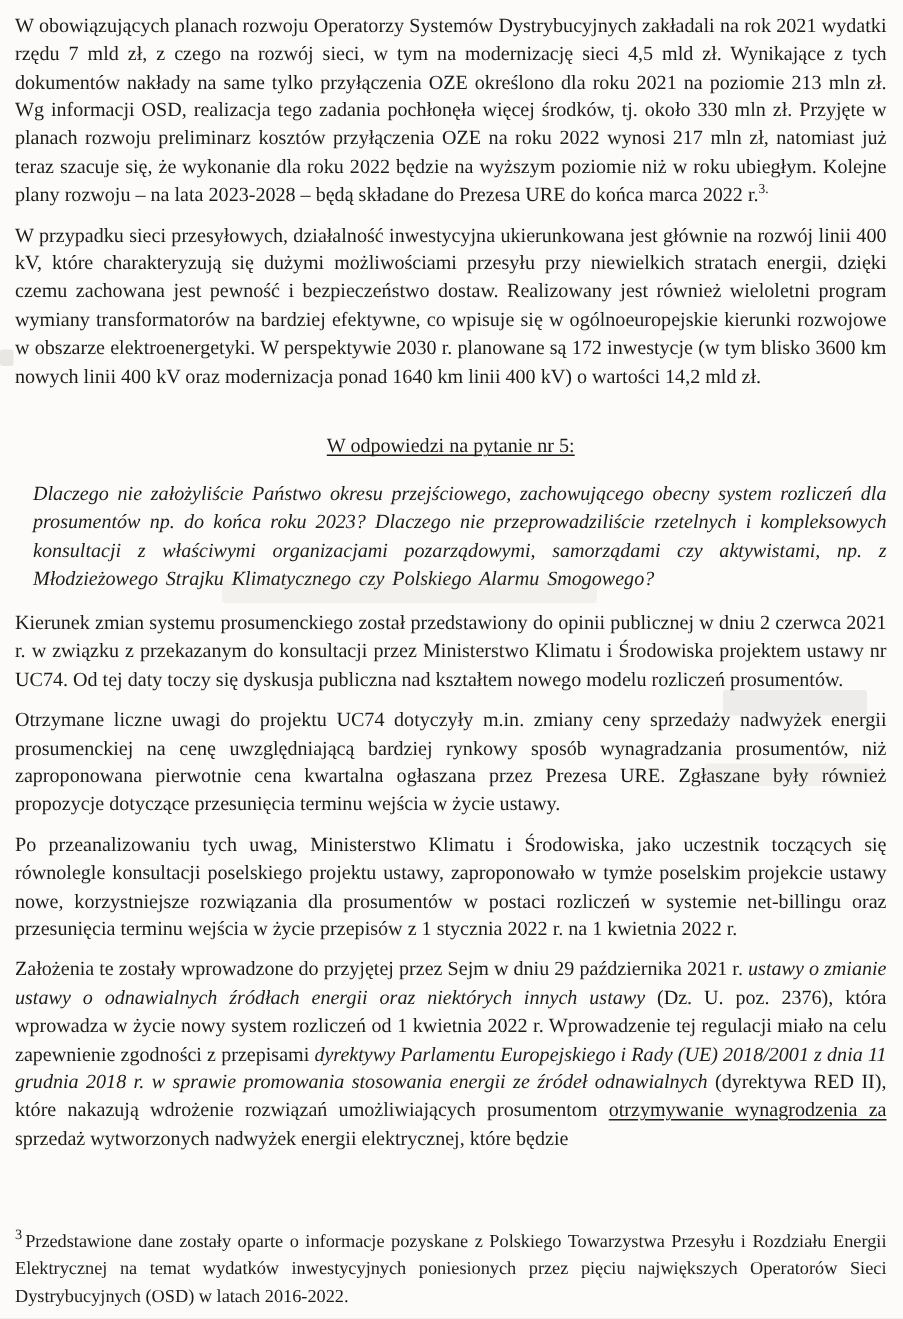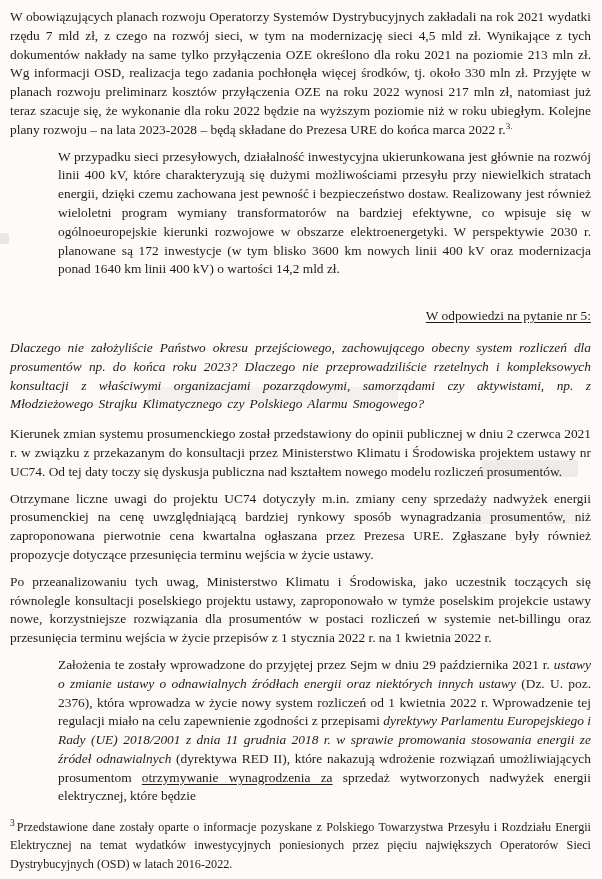--- a/index.html
+++ b/index.html
@@ -20,28 +20,28 @@
     font-size: 13.4px;
     line-height: 18.8px;
     display: flex;
     flex-direction: column;
     overflow: hidden;
   }
   .para {
     margin: 0 0 8px 0;
     text-align: justify;
   }
-  .para.tight { margin-bottom: 0; margin-left: 48px; }
+  .para.tight { margin-bottom: 0; }
   .heading {
     margin: 28px 0 13px 0;
-    text-align: right;
+    text-align: center;
   }
   .question {
     font-style: italic;
-    margin: 0 0 11px 0;
+    margin: 0 0 11px 12px;
     text-align: justify;
     word-spacing: 0.14em;
   }
   .u {
     text-decoration: underline;
     text-underline-offset: 2px;
   }
   .it { font-style: italic; }
   .n { font-style: normal; }
   sup.fnref {

